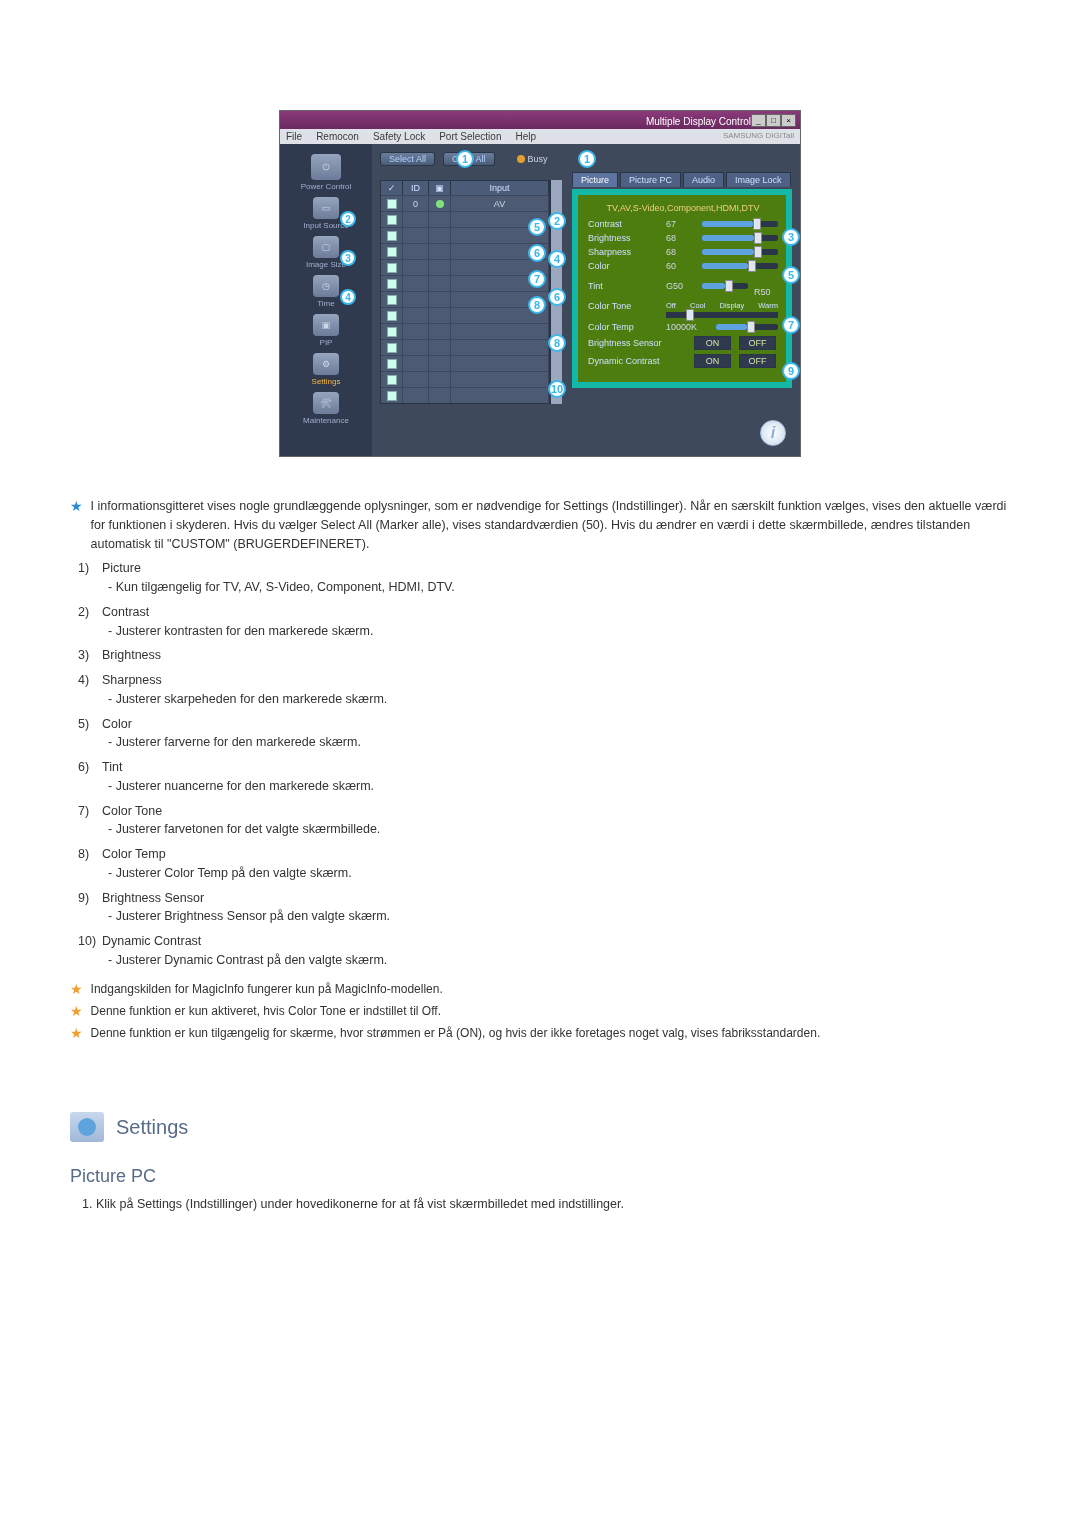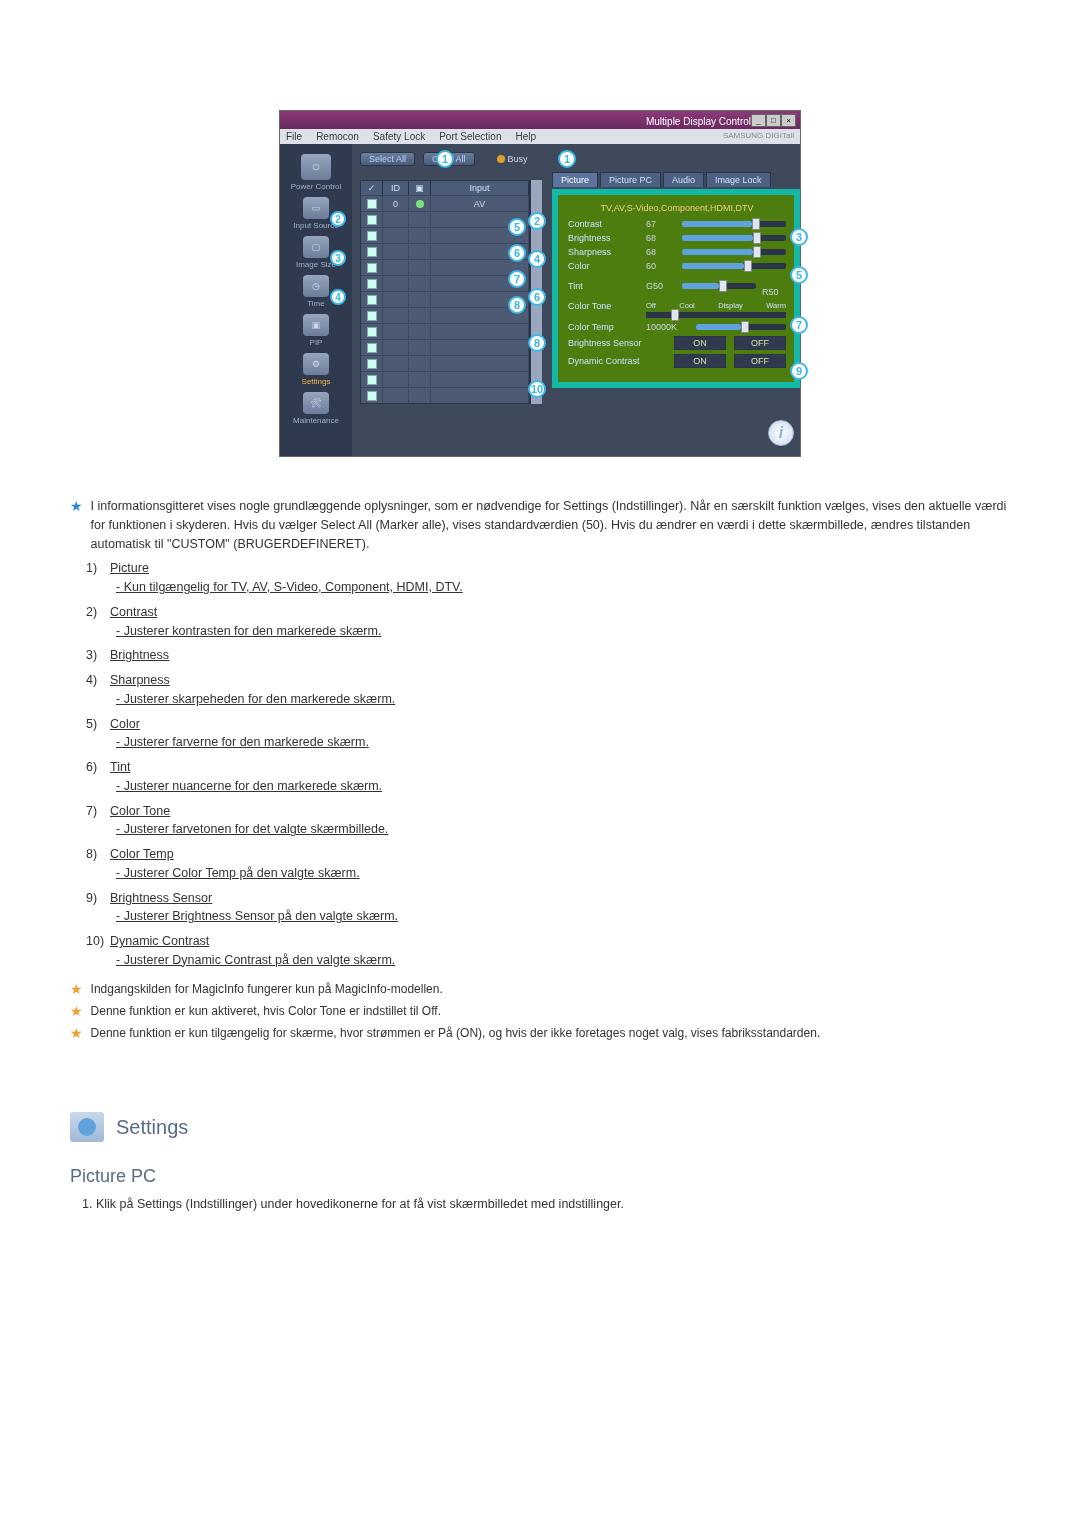--- a/index.html
+++ b/index.html
@@ -52,33 +52,33 @@
   .row{display:flex;align-items:center; gap:6px; margin:4px 0; font-size:9px;}
   .rlab{width:72px; color:#cfe0ff;}
   .rval{width:30px; text-align:left;}
   .slider{flex:1; height:6px; background:#2a3648; border-radius:2px; position:relative;}
   .slider .fill{position:absolute;left:0;top:0;bottom:0;background:#5fa3de;border-radius:2px;}
   .slider .thumb{position:absolute;top:-3px;width:8px;height:12px;background:#e0e6f0;border:1px solid #888;}
   .tonelabels{display:flex;justify-content:space-between;font-size:7.5px;color:#cfe0ff;flex:1;}
   .tonetrack{height:6px;background:#2a3648;position:relative;margin-top:2px;}
   .tonetrack .thumb{position:absolute;top:-3px;width:8px;height:12px;background:#e0e6f0;border:1px solid #888;}
   .onoff{display:flex;gap:8px;}
-  .oo{width:52px;text-align:center;padding:1px 0;border:1px solid #2a3648;background:#2f3a4e;color:#d8e4a8;font-size:9px;}
+  .oo{width:37px;text-align:center;padding:1px 0;border:1px solid #2a3648;background:#2f3a4e;color:#d8e4a8;font-size:9px;}
 
   .callout{position:absolute; width:18px;height:18px; border:2px solid #3bb7ea; border-radius:50%; background:#fff; color:#3bb7ea; font-weight:bold; font-size:11px; display:flex;align-items:center;justify-content:center;}
 
   .infoicon{width:26px;height:26px;border-radius:50%;background:radial-gradient(#fff,#c8d8ec);border:1px solid #a8bcd8;display:flex;align-items:center;justify-content:center;color:#8ab0d8;font-weight:bold;font-style:italic;font-size:16px; position:absolute; right:14px; bottom:10px;}
 
   
   .desc { margin-top: 18px; font-size: 12.5px; line-height: 1.5; color:#333;}
   .star-row{display:flex;align-items:flex-start;gap:8px;margin:4px 0;}
   .star{color:#2a8ad8;font-size:14px;line-height:1.3;}
   .star.orange{color:#f0a030;}
   ol.numlist{list-style:none;margin:6px 0 10px 0;}
-  ol.numlist li{margin:6px 16px;text-decoration:underline;}
+  ol.numlist li{margin:6px 8px;}
   .n{display:inline-block;width:24px;}
   .sub{margin-left:30px;}
   .footnotes{margin-top:10px;font-size:12px;}
 
   .sect { display:flex; align-items:center; gap:12px; margin-top:70px; }
   .secticon{width:34px;height:30px;background:linear-gradient(#c8d8ec,#a0b8d8);border-radius:3px;display:flex;align-items:center;justify-content:center;}
   .secticon .inner{width:18px;height:18px;border-radius:50%;background:#5fa3de;}
   .secttitle{font-size:20px;color:#586c88;}
   .h2{font-size:18px;color:#586c88;margin:24px 0 10px;}
   .p{font-size:12.5px;margin-left:12px;}

